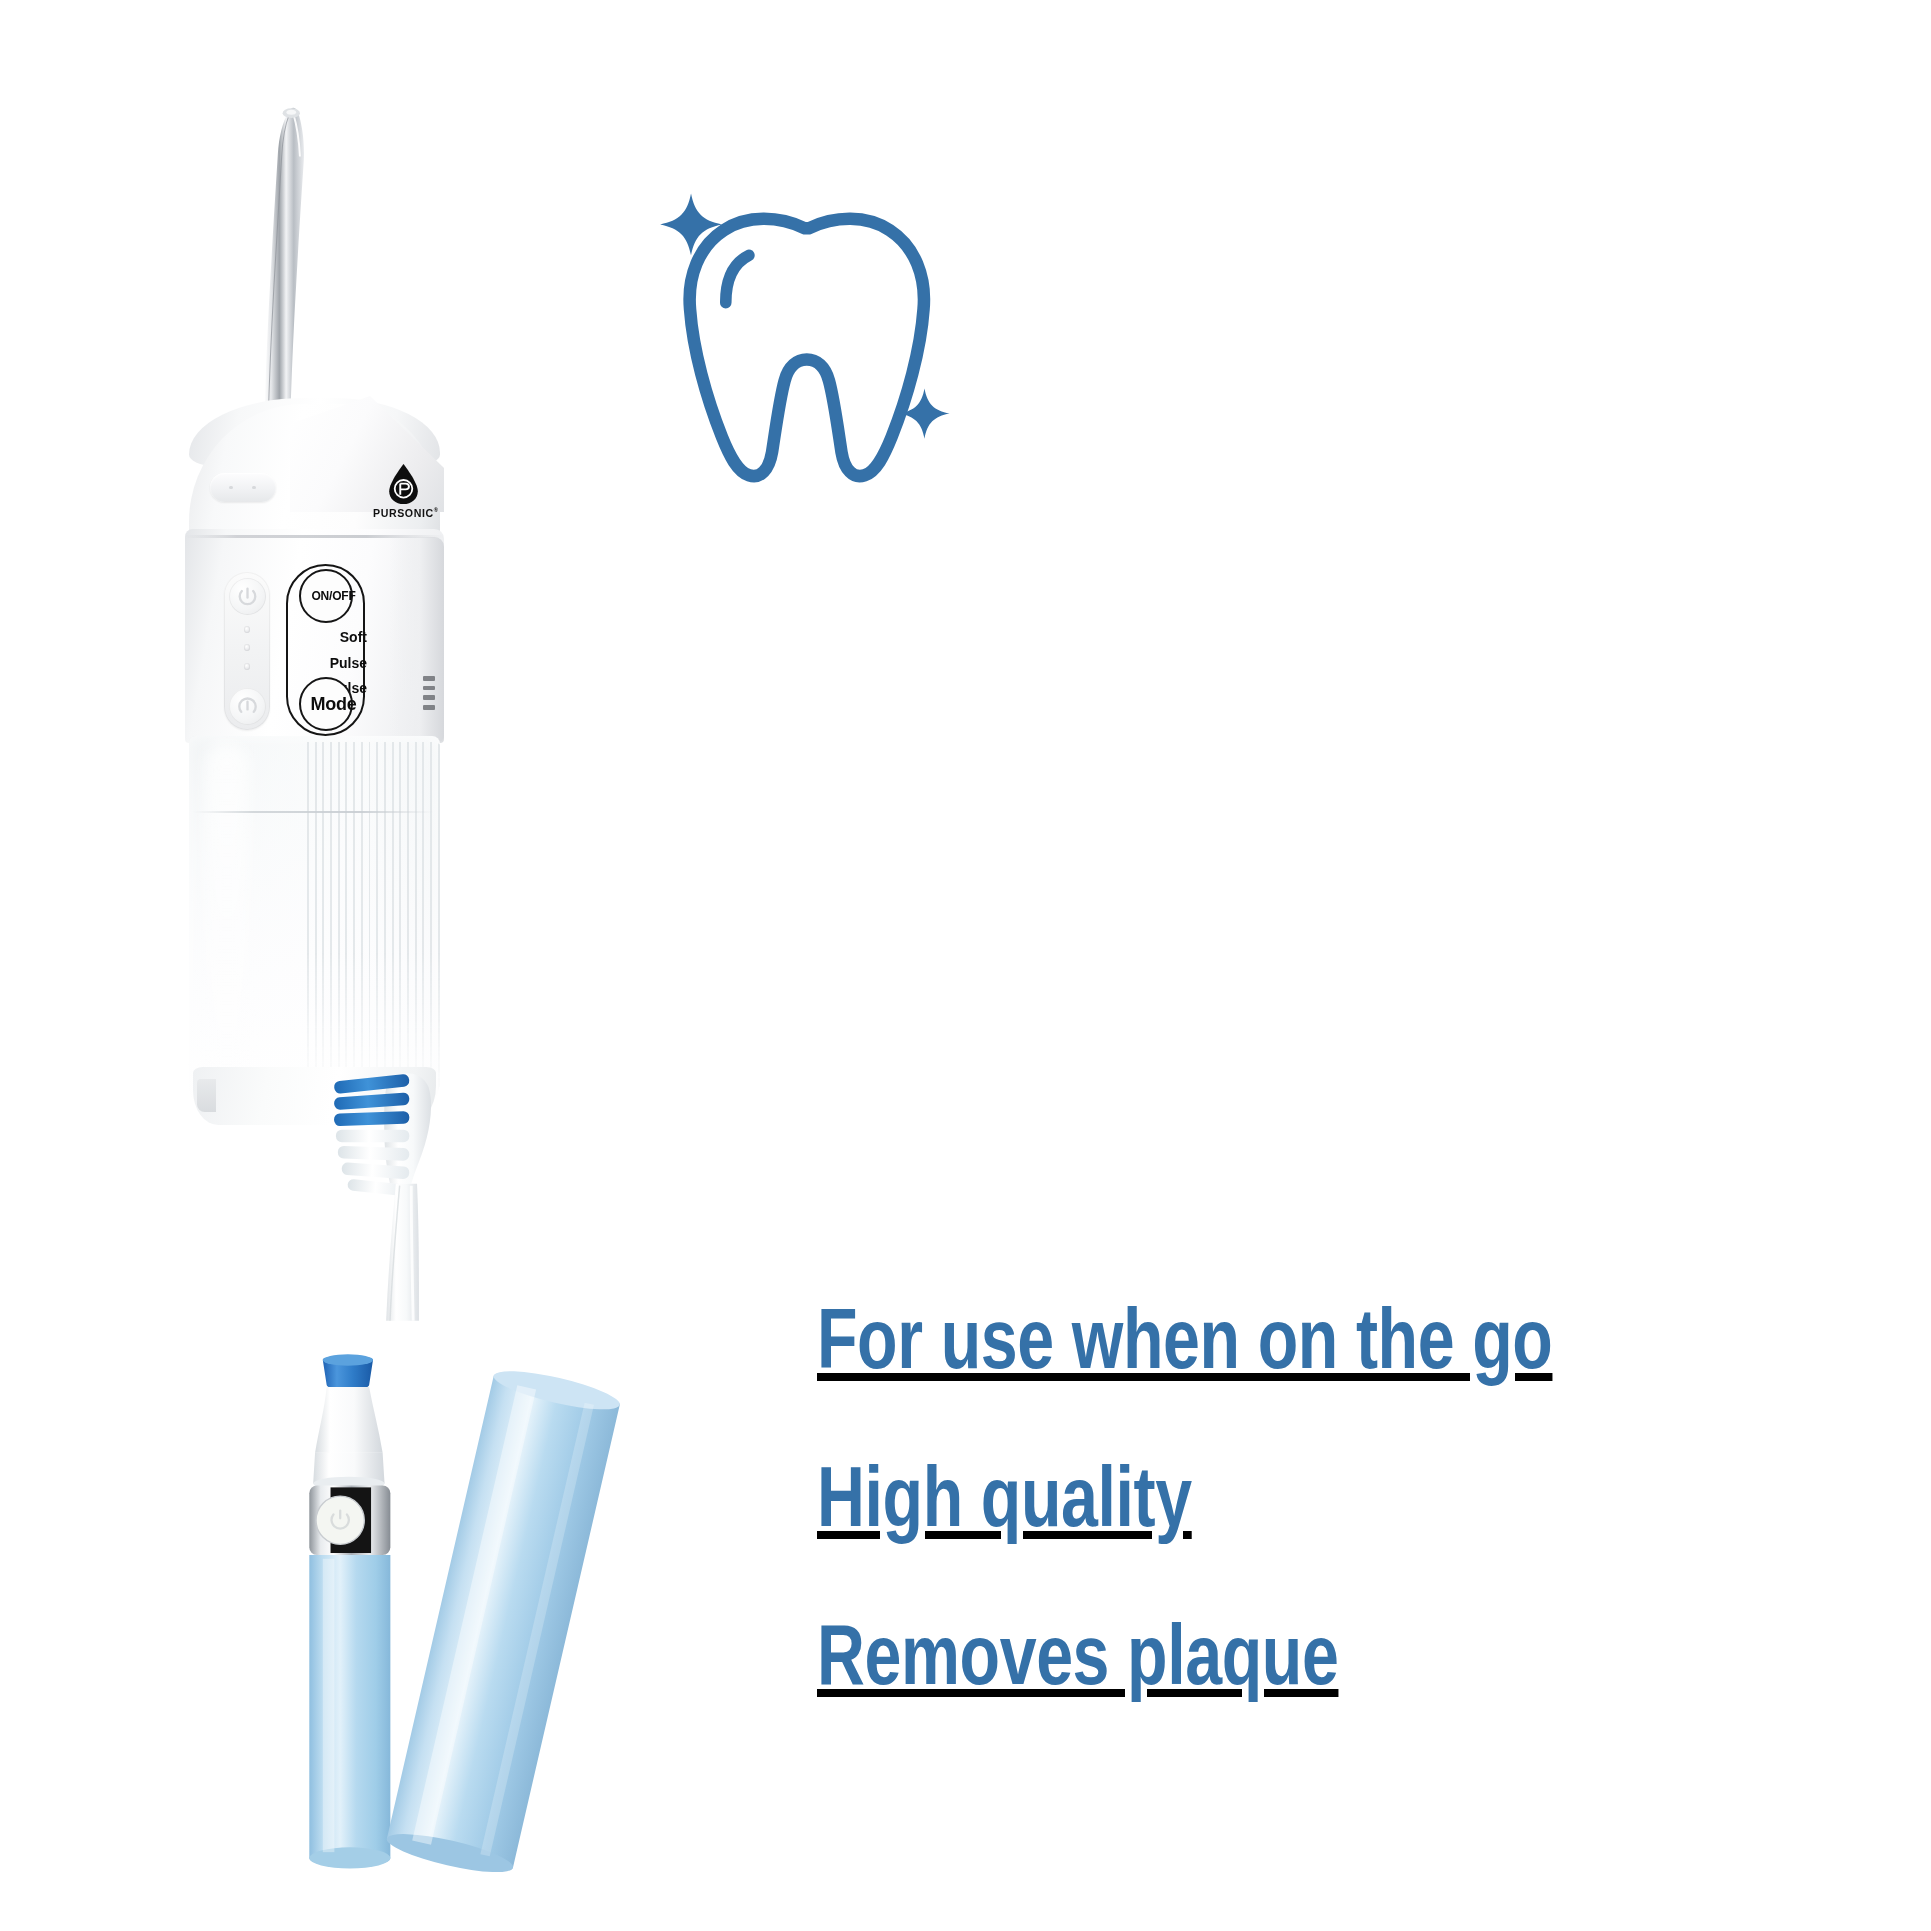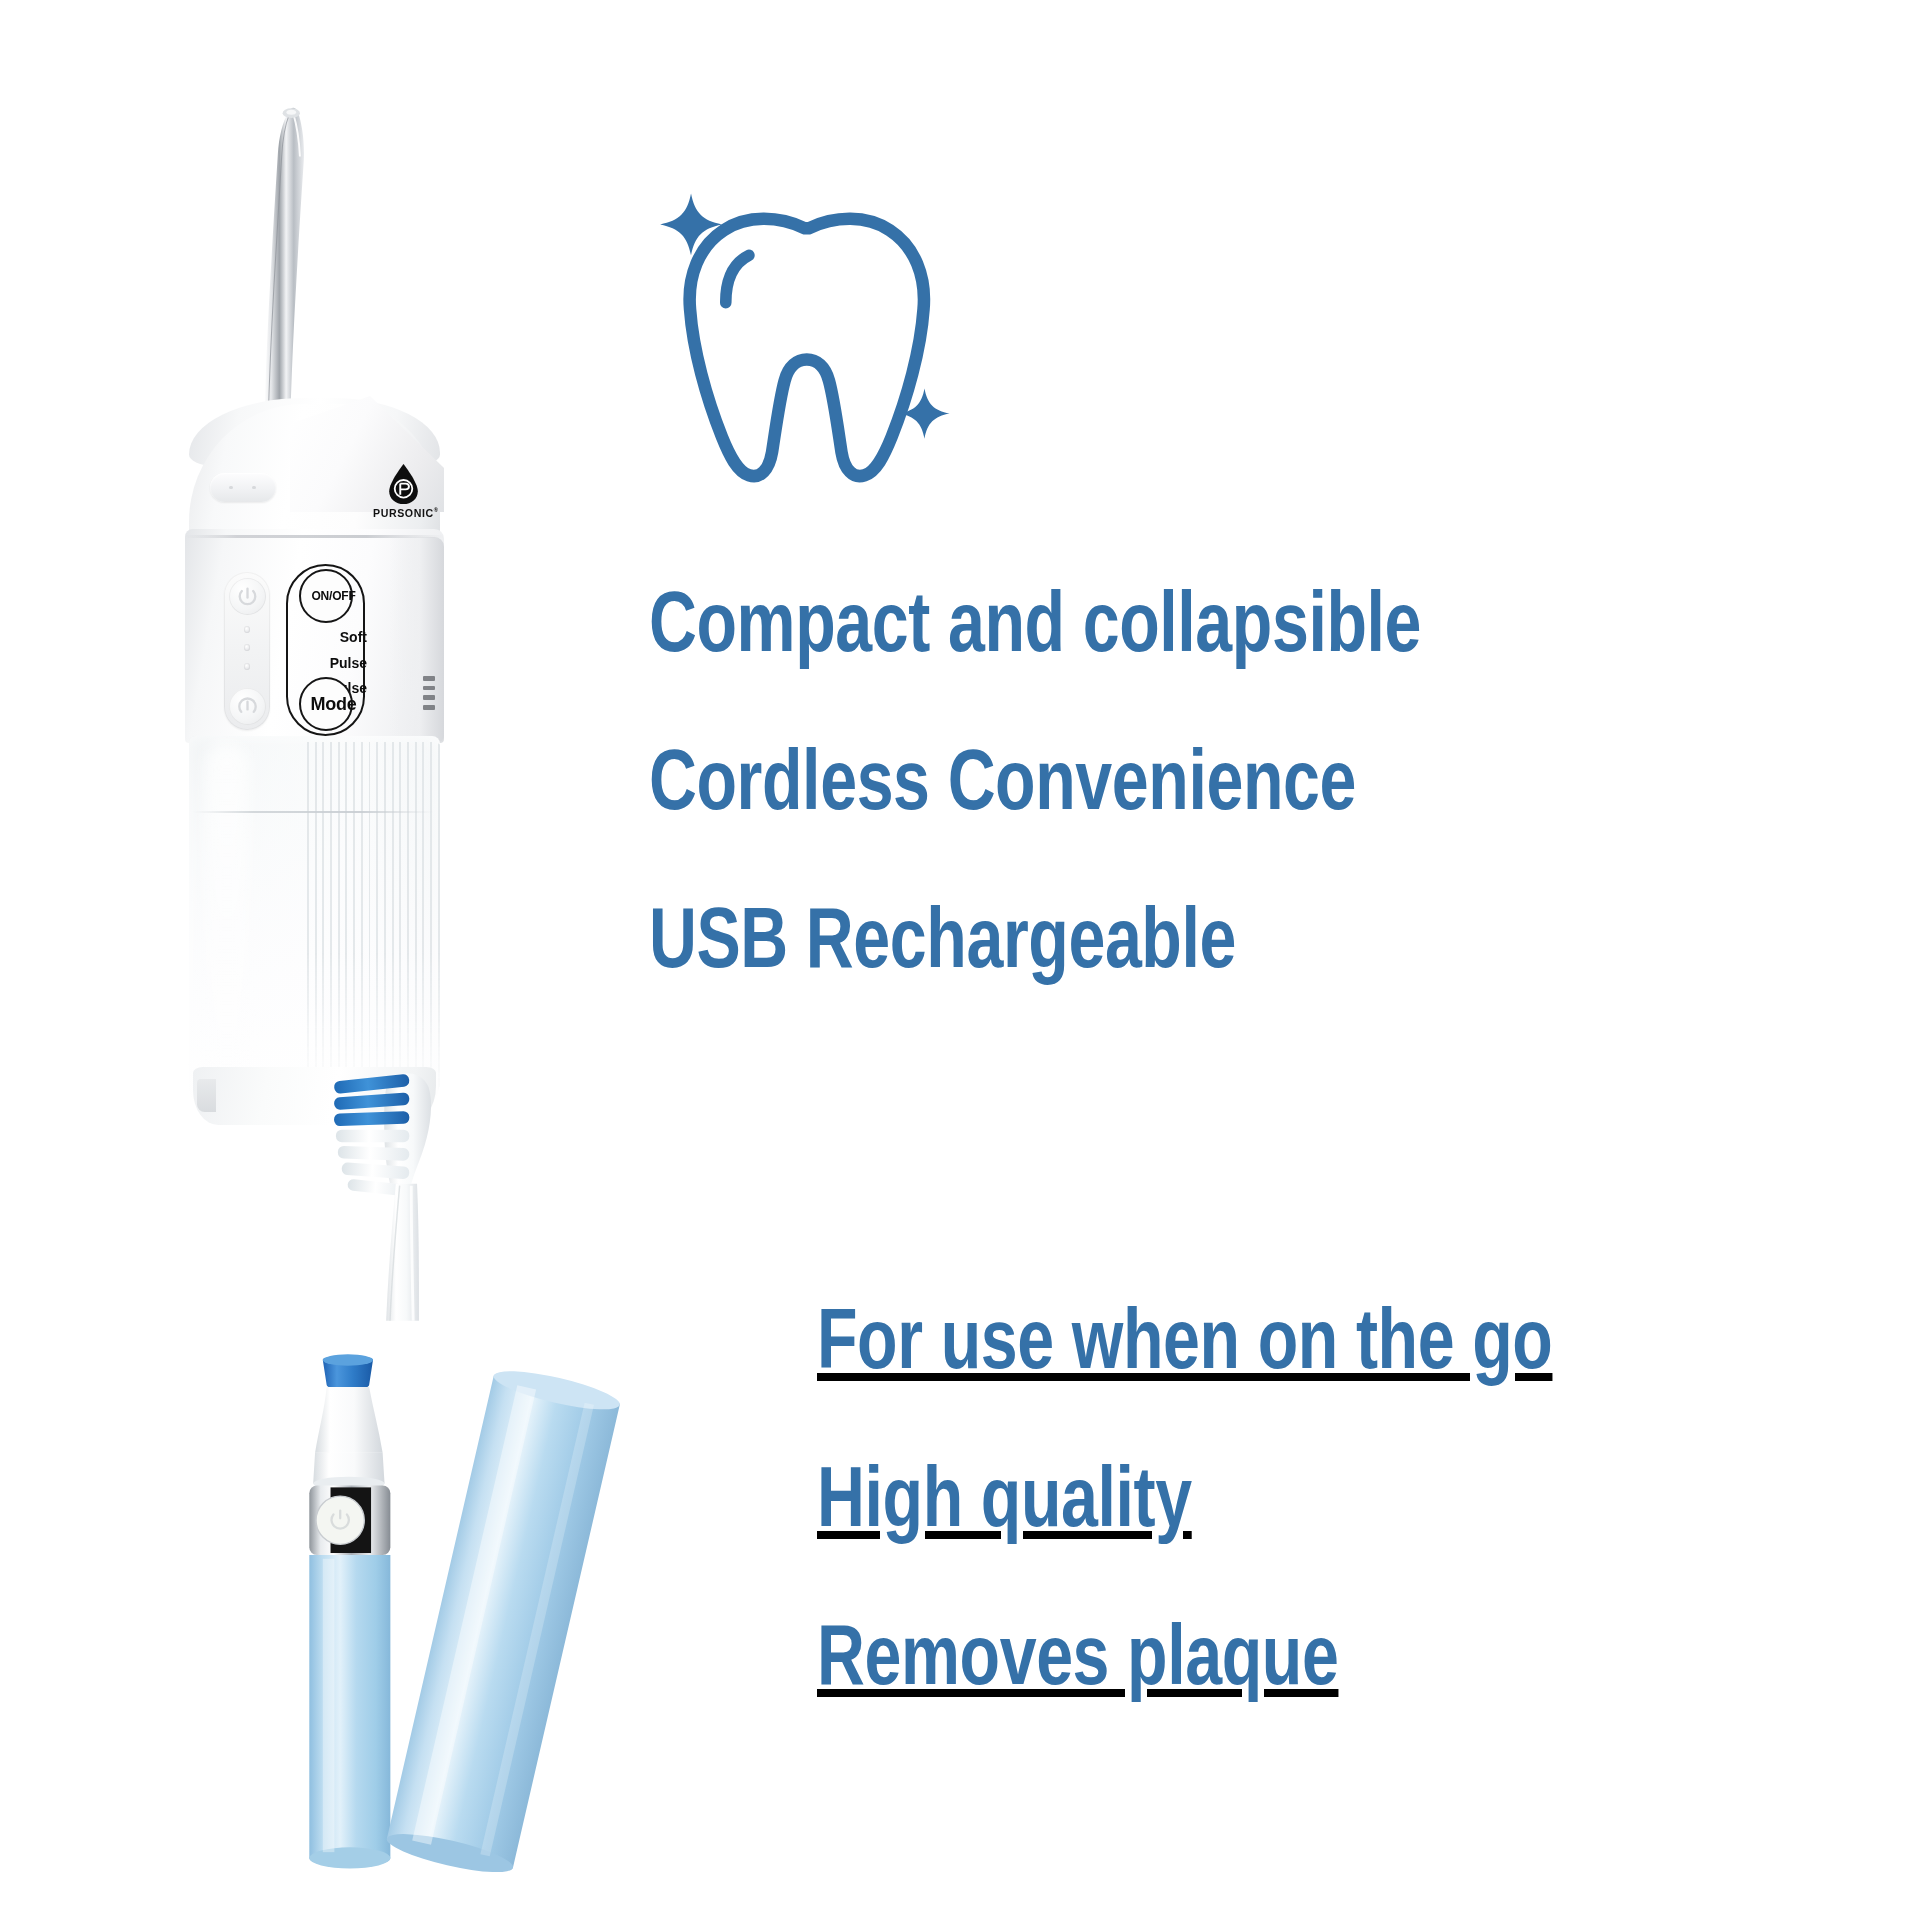--- a/index.html
+++ b/index.html
@@ -492,25 +492,20 @@
                Z" fill="none" stroke="#3571A8" stroke-width="13" stroke-linejoin="round" stroke-linecap="round"></path>
 
       <path d="M92 133 C 92 108, 100 92, 116 84" fill="none" stroke="#3571A8" stroke-width="12" stroke-linecap="round"></path>
 
       <path d="M56 20 C 60 40, 68 48, 88 52 C 68 56, 60 64, 56 84 C 52 64, 44 56, 24 52 C 44 48, 52 40, 56 20 Z" fill="#3571A8"></path>
 
       <path d="M298 222 C 301 238, 308 245, 324 248 C 308 251, 301 258, 298 274 C 295 258, 288 251, 272 248 C 288 245, 295 238, 298 222 Z" fill="#3571A8"></path>
     </svg>
   </div>
 
-  <div id="features-top">
-    <div class="feature-text">Compact and collapsible</div>
-    <div class="feature-text">Cordless Convenience</div>
-    <div class="feature-text">USB Rechargeable</div>
-  </div>
 
   <div id="features-bottom">
     <div class="feature-text">For use when on the go</div>
     <div class="feature-text">High quality</div>
     <div class="feature-text">Removes plaque</div>
   </div>
 
 </div>
 
 

